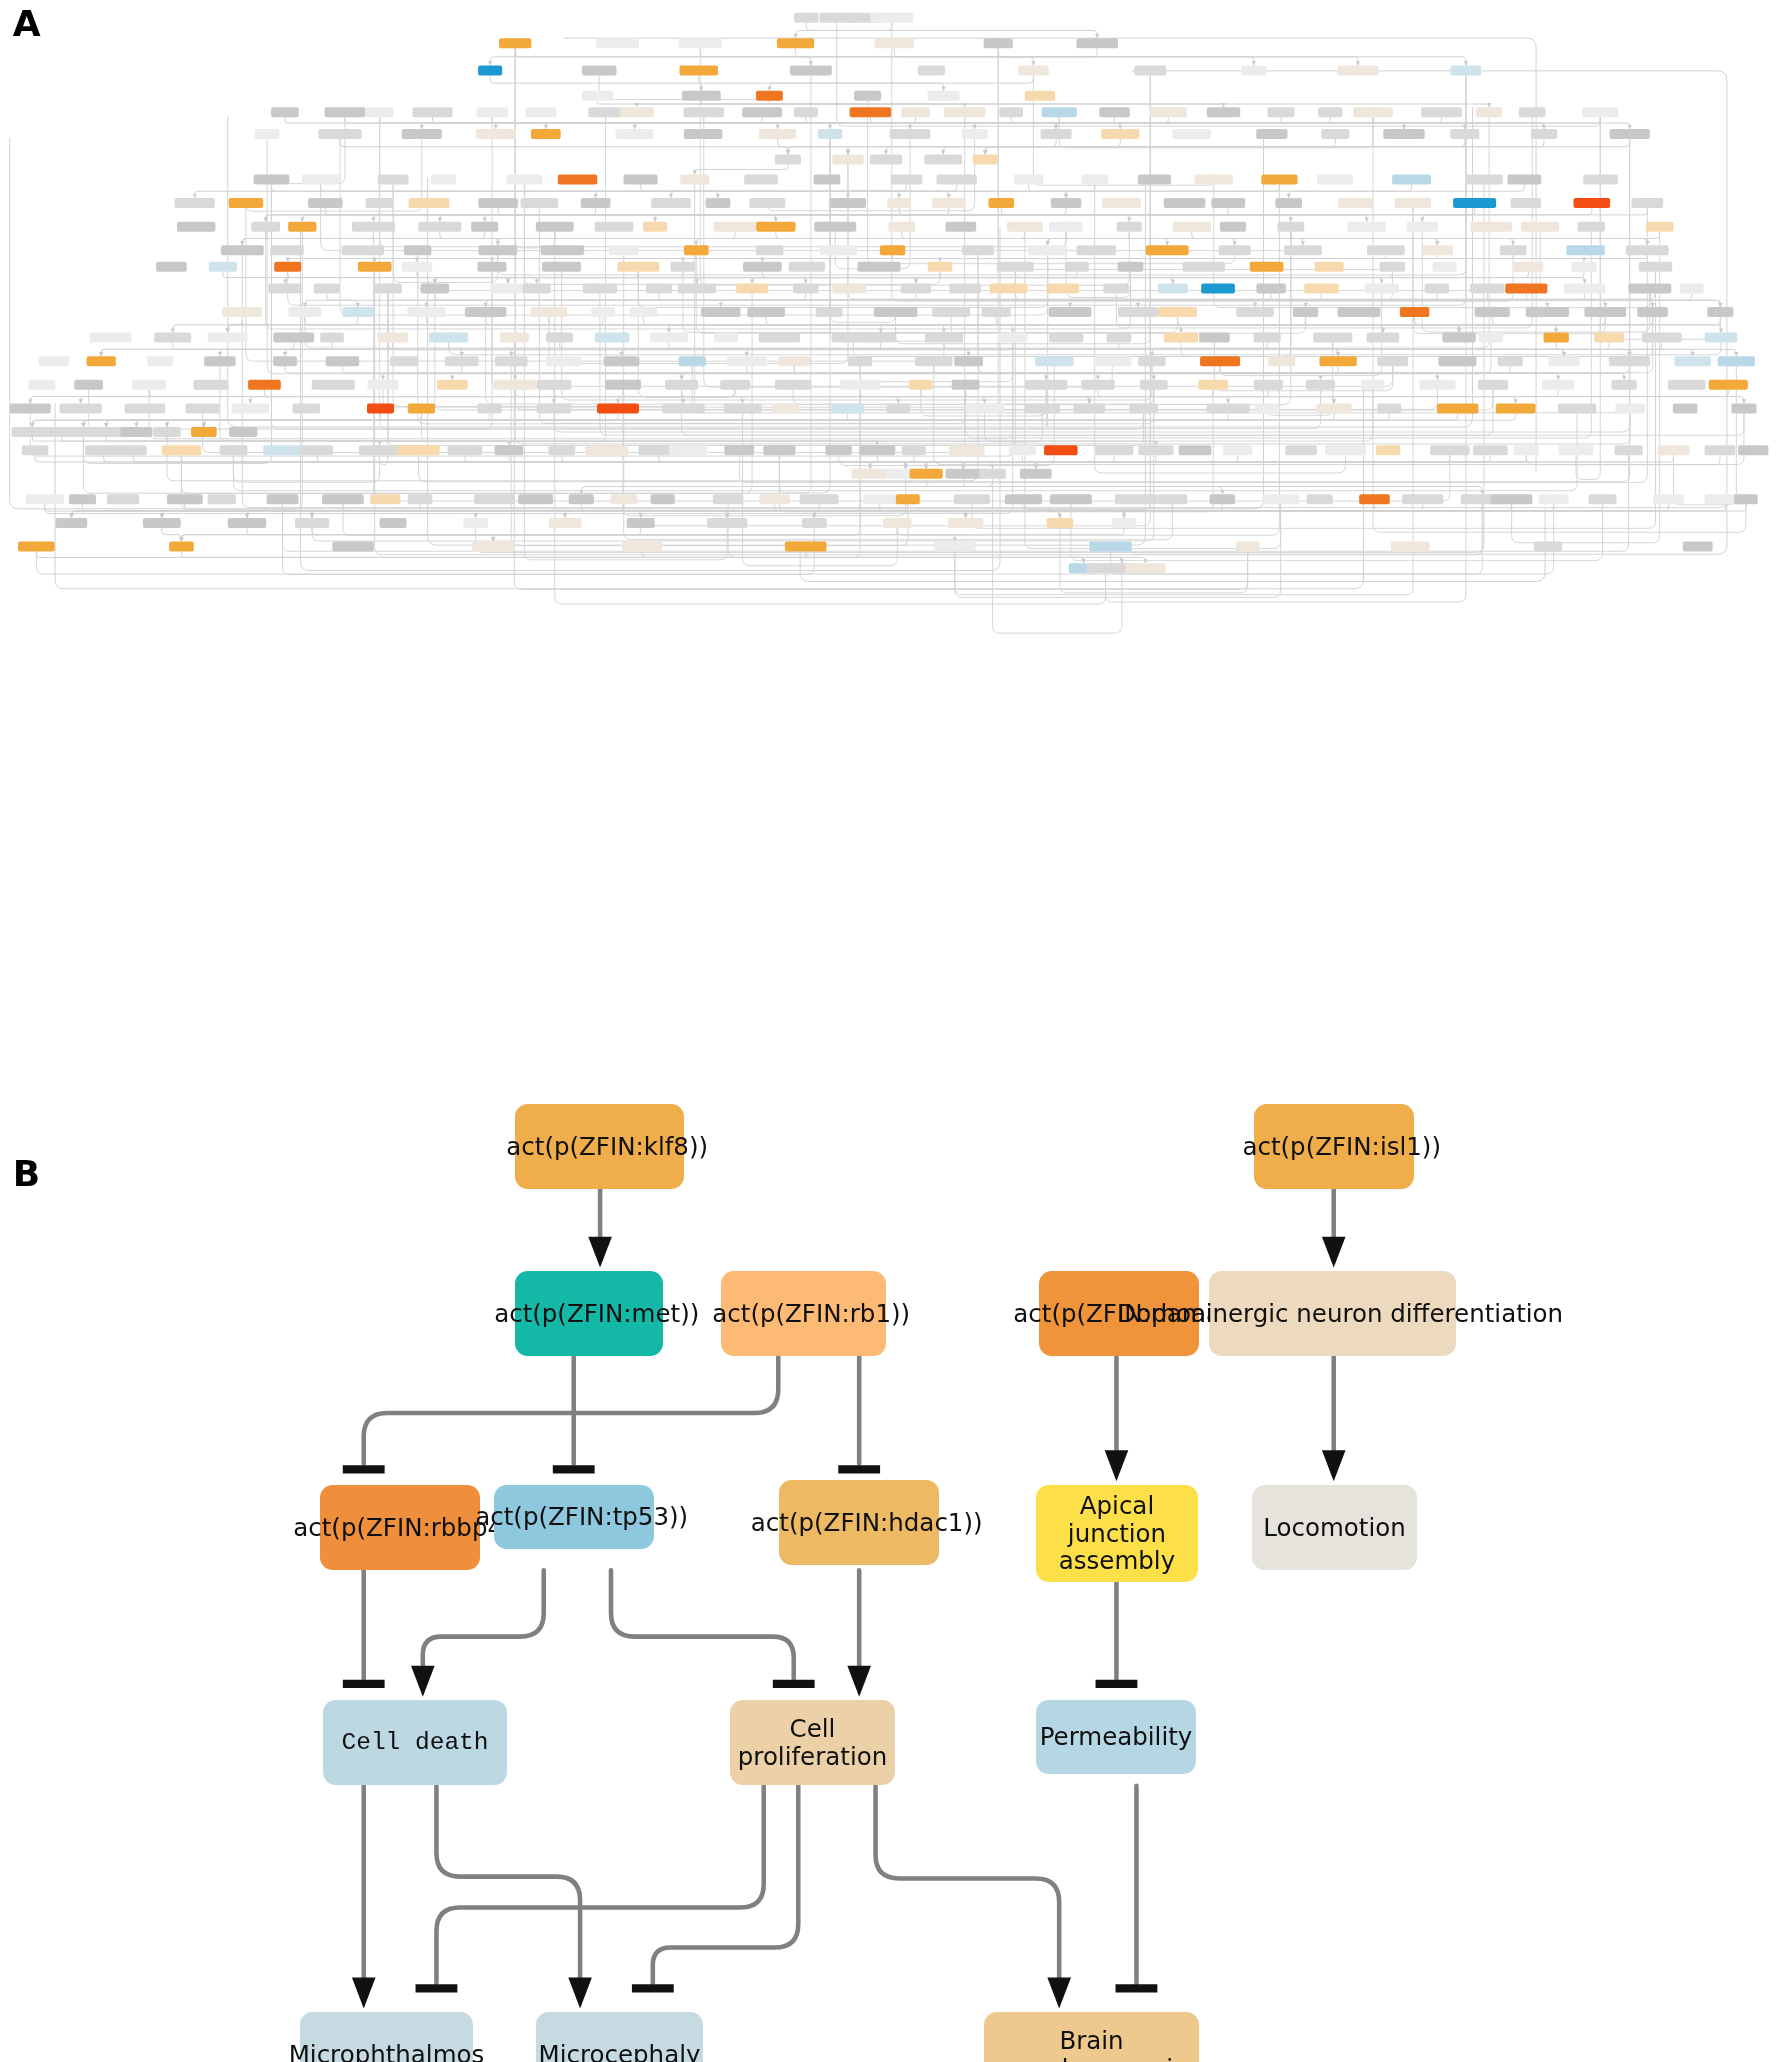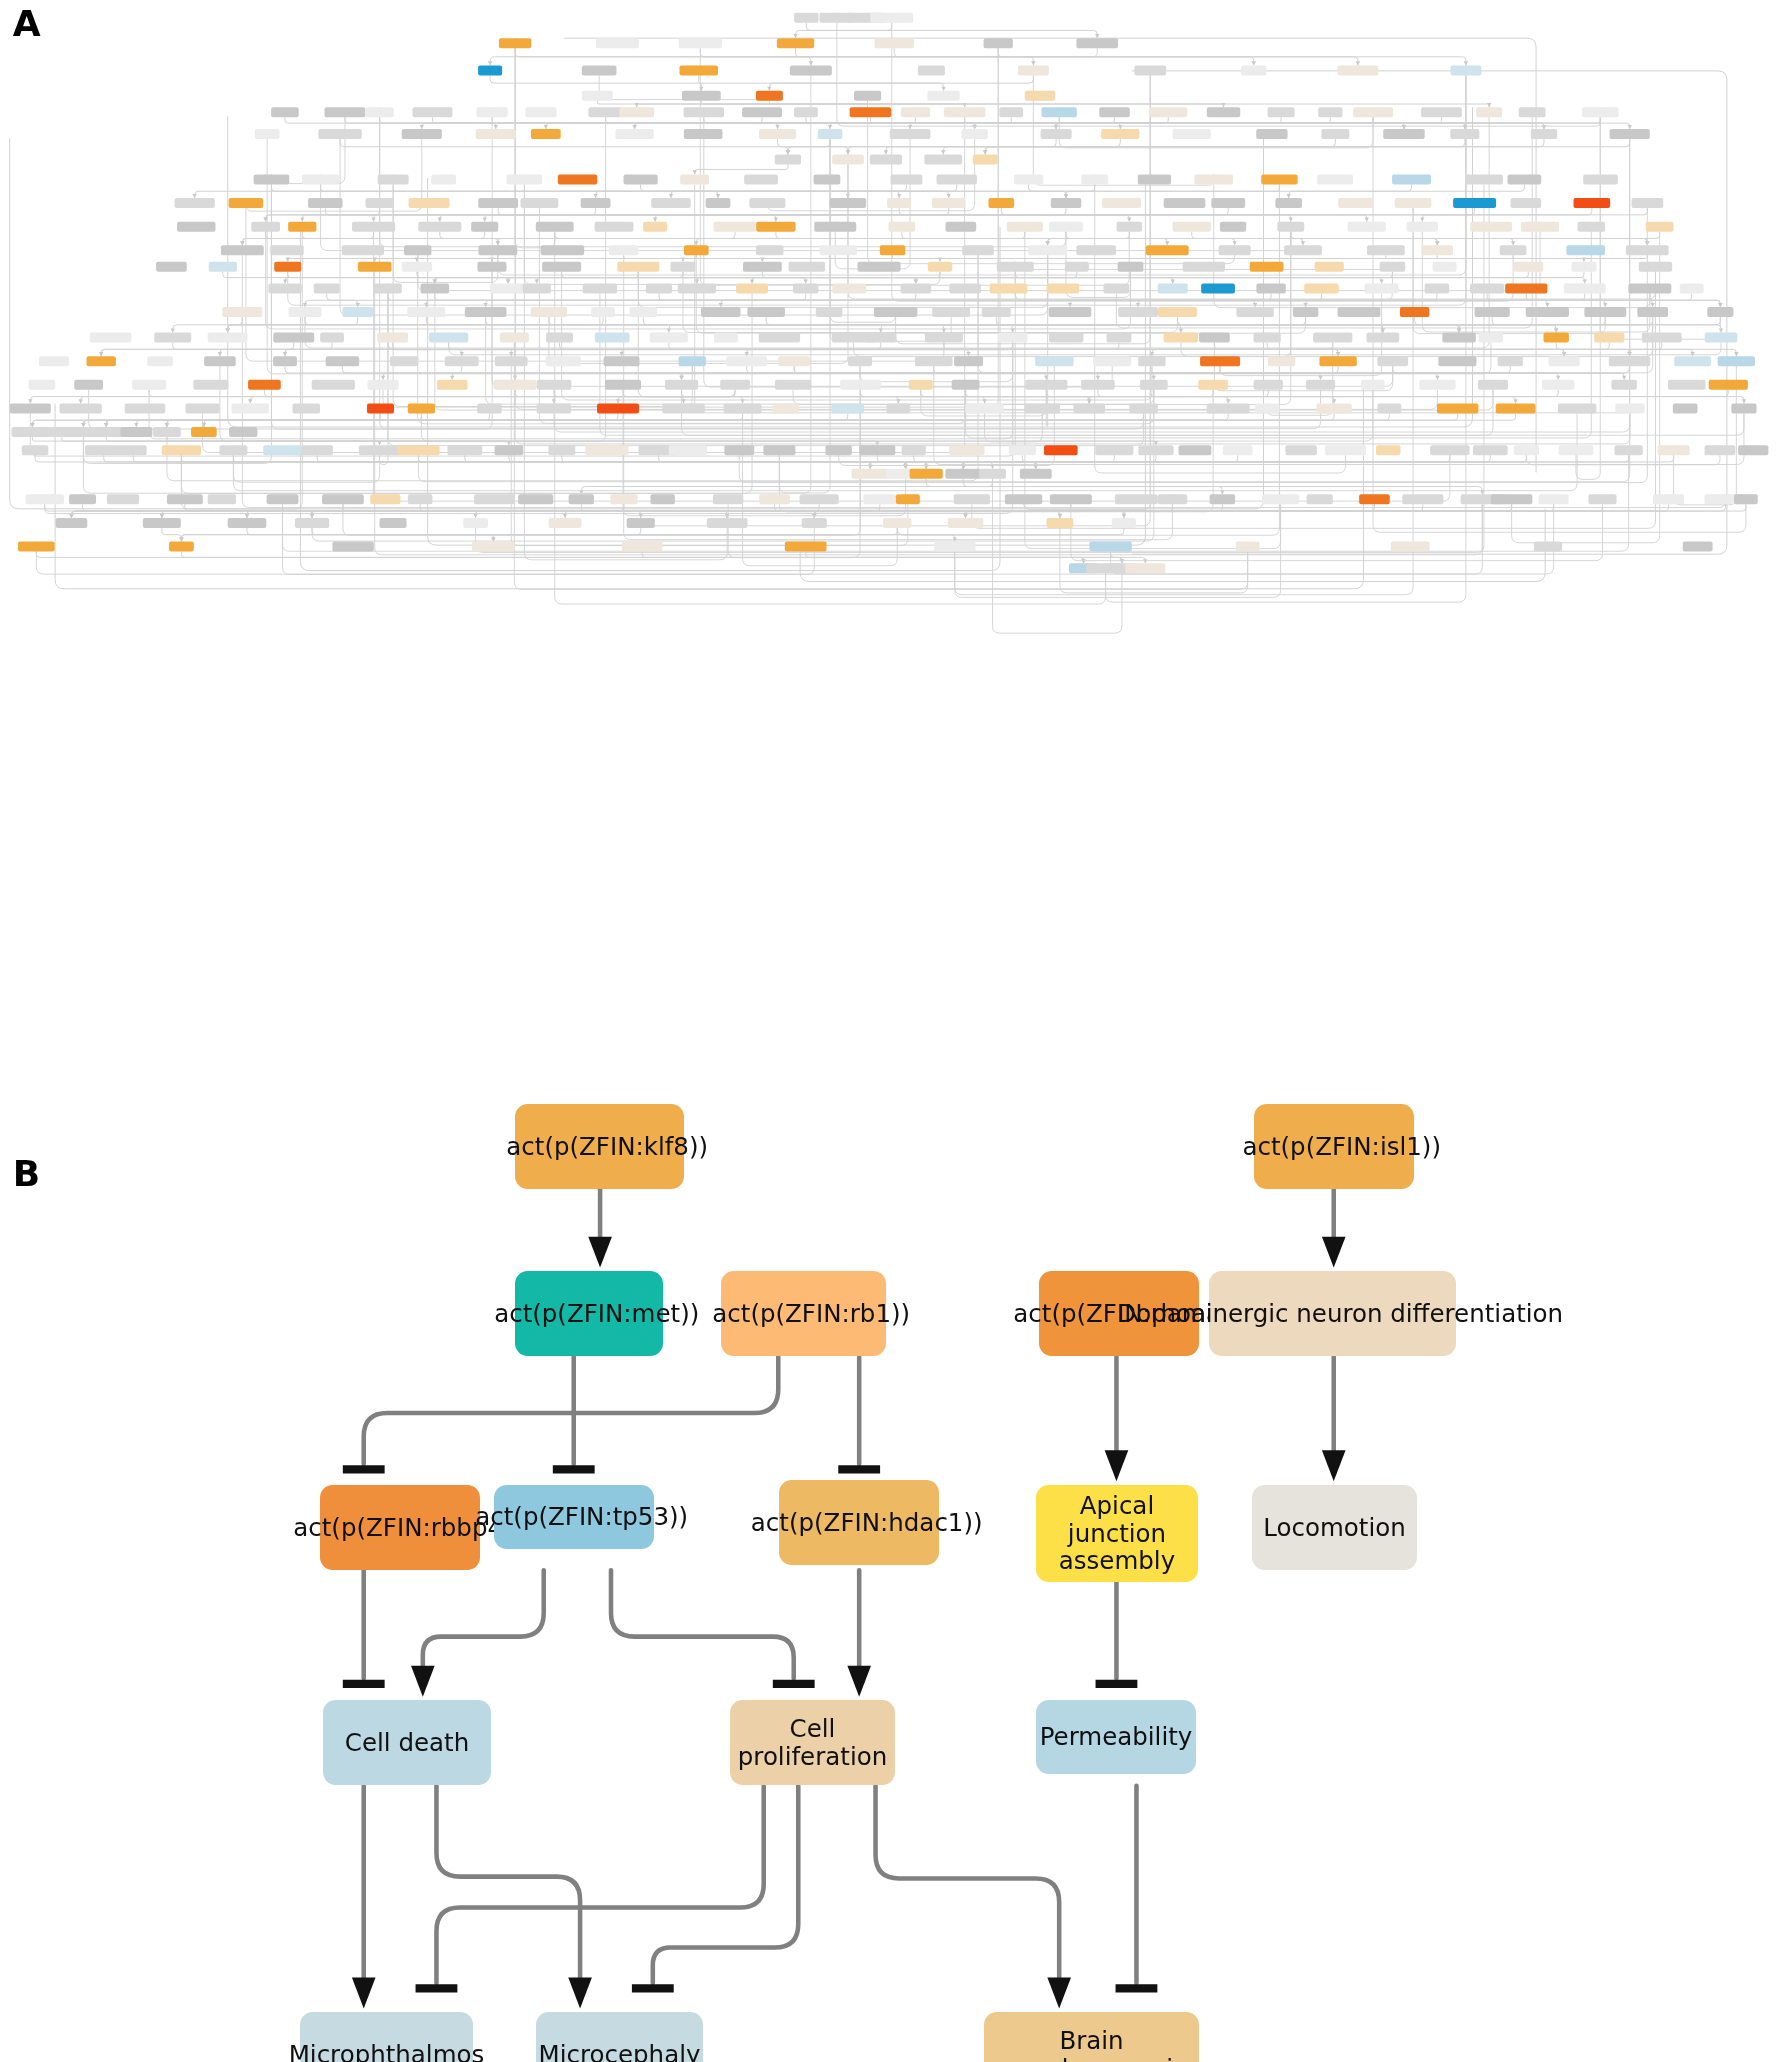--- a/index.html
+++ b/index.html
@@ -1256,21 +1256,21 @@
       </div>
       <div class="node wide-label" style="left: 779px; top: 407px; width: 160px; height: 85px; background: rgb(238, 185, 99);">
         <span>act(p(ZFIN:hdac1))</span>
       </div>
       <div class="node" style="left: 1036px; top: 412px; width: 162px; height: 97px; background: #fde047;">
         <span>Apical junction assembly</span>
       </div>
       <div class="node" style="left: 1252px; top: 412px; width: 165px; height: 85px; background: rgb(230, 227, 220);">
         <span>Locomotion</span>
       </div>
-      <div class="node" style="left: 323px; top: 627px; width: 168px; height: 85px; background: rgb(188, 216, 227);">
+      <div class="node" style="left: 323px; top: 627px; width: 184px; height: 85px; background: rgb(188, 216, 227); font-family: Liberation Mono, monospace;">
         <span>Cell death</span>
       </div>
       <div class="node" style="left: 730px; top: 627px; width: 165px; height: 85px; background: rgb(236, 208, 167);">
         <span>Cell proliferation</span>
       </div>
       <div class="node" style="left: 1036px; top: 627px; width: 160px; height: 74px; background: rgb(181, 214, 227);">
         <span>Permeability</span>
       </div>
       <div class="node" style="left: 300px; top: 939px; width: 173px; height: 85px; background: rgb(198, 218, 226);">
         <span>Microphthalmos</span>

